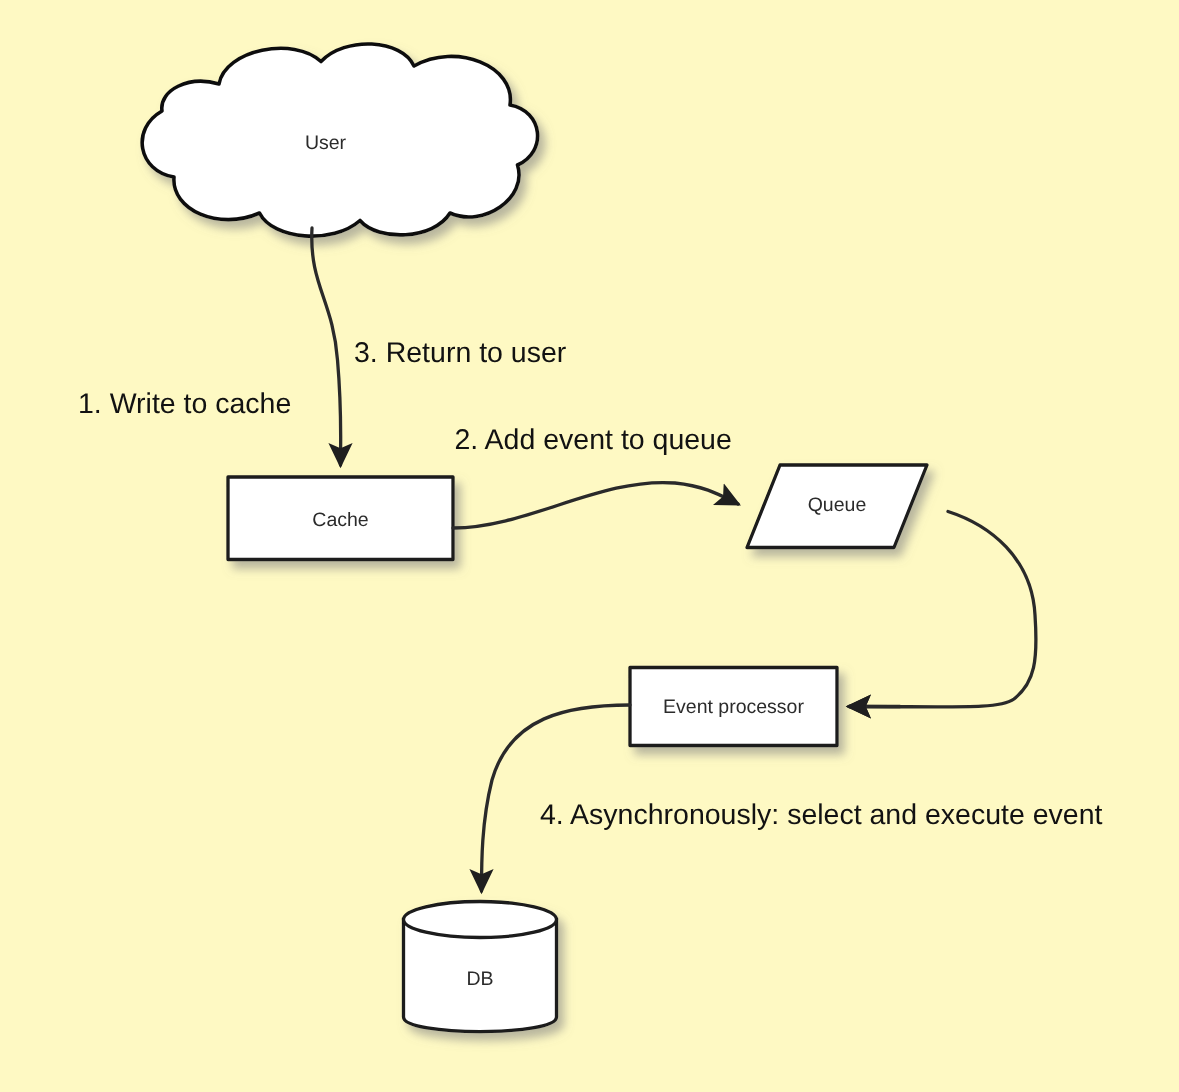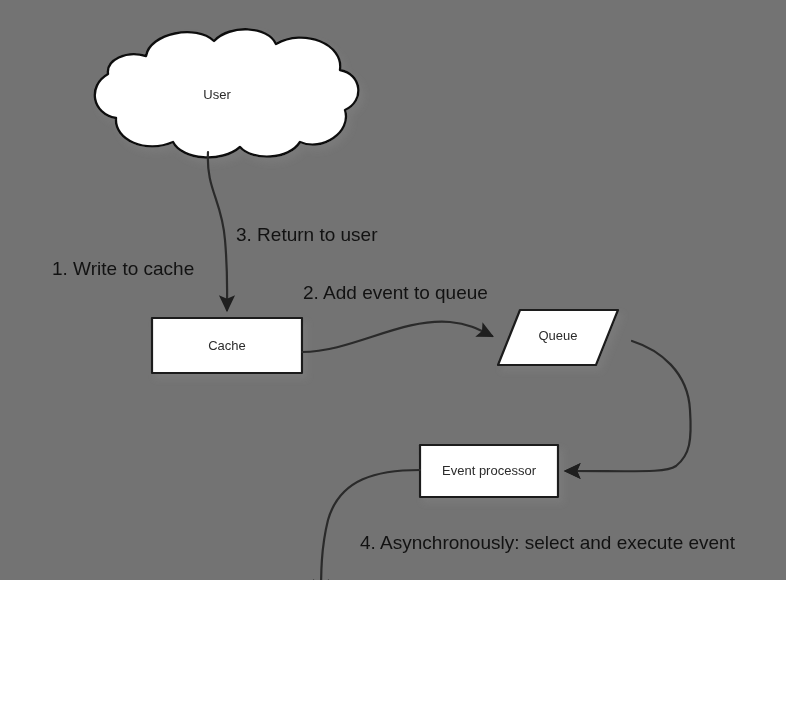--- a/index.html
+++ b/index.html
@@ -7,22 +7,22 @@
     padding: 0;
     background: #ffffff;
   }
   body {
     font-family: "Liberation Sans", sans-serif;
     -webkit-font-smoothing: antialiased;
   }
   #canvas {
     position: relative;
     width: 786px;
-    height: 580px;
-    background: #737373;
+    height: 728px;
+    background: #fef9c3;
     overflow: hidden;
   }
   #diagram-svg {
     position: absolute;
     left: 0;
     top: 0;
     width: 786px;
     height: 728px;
   }
   .shape-label {

